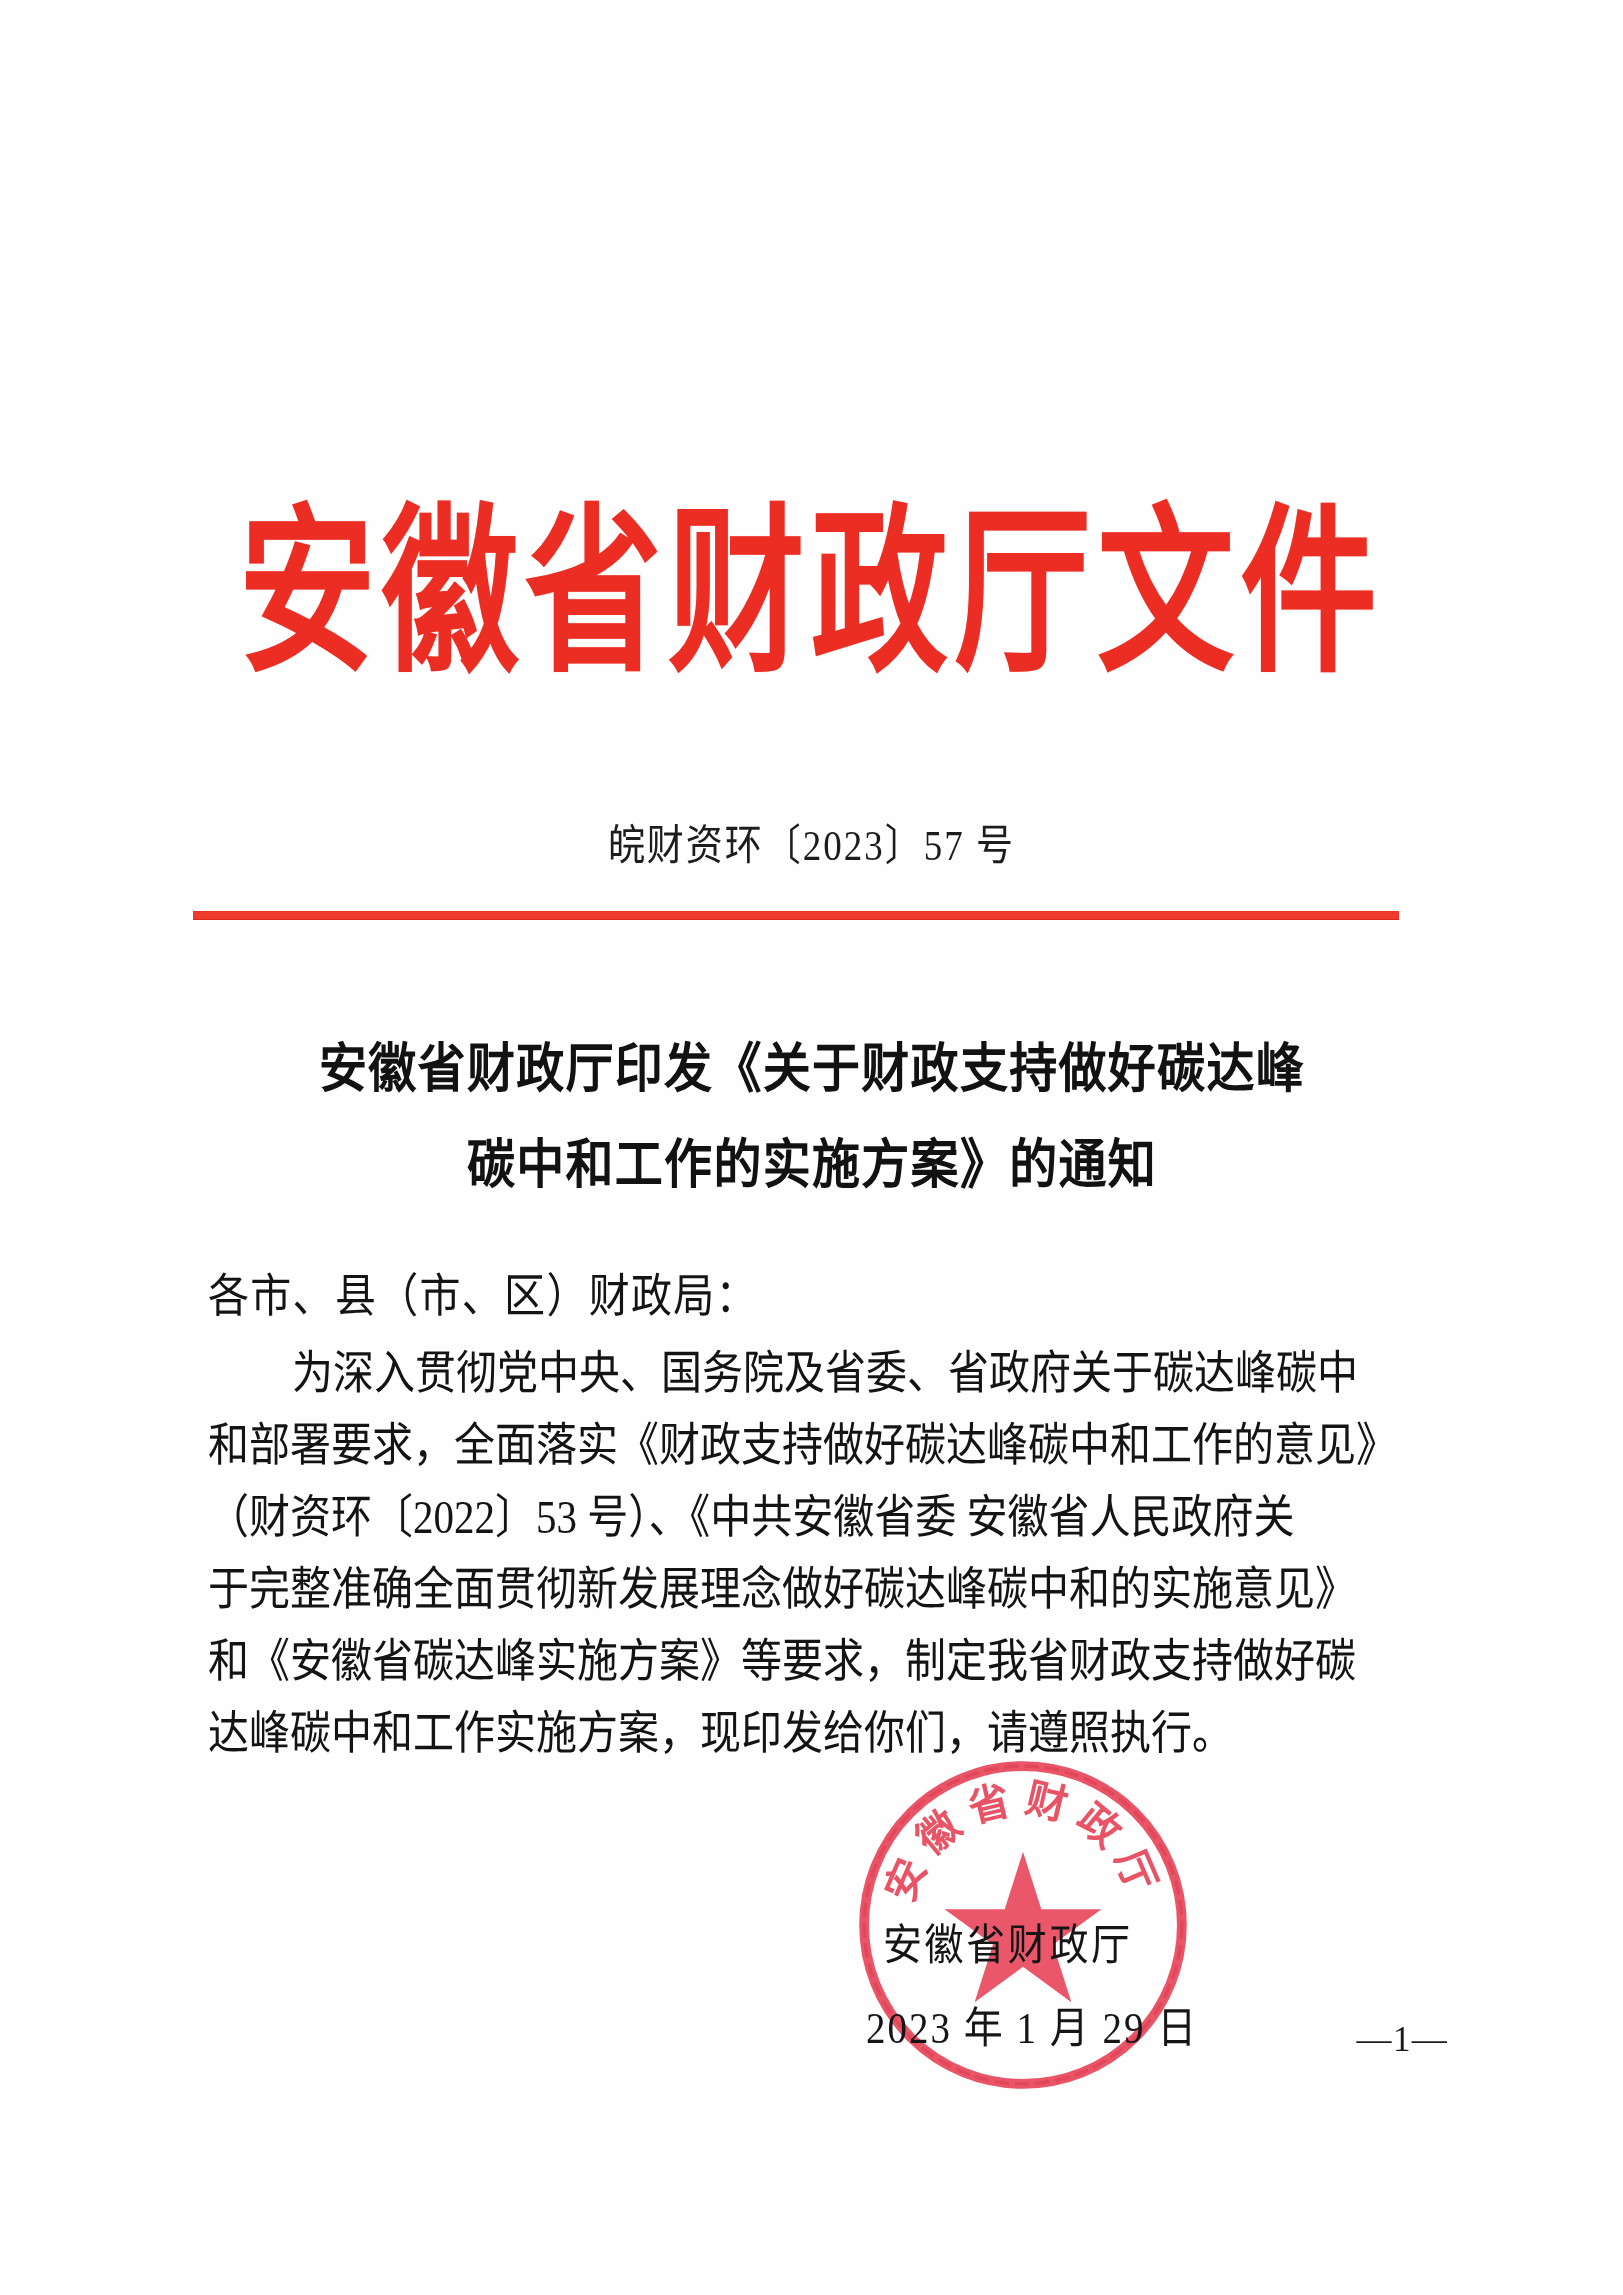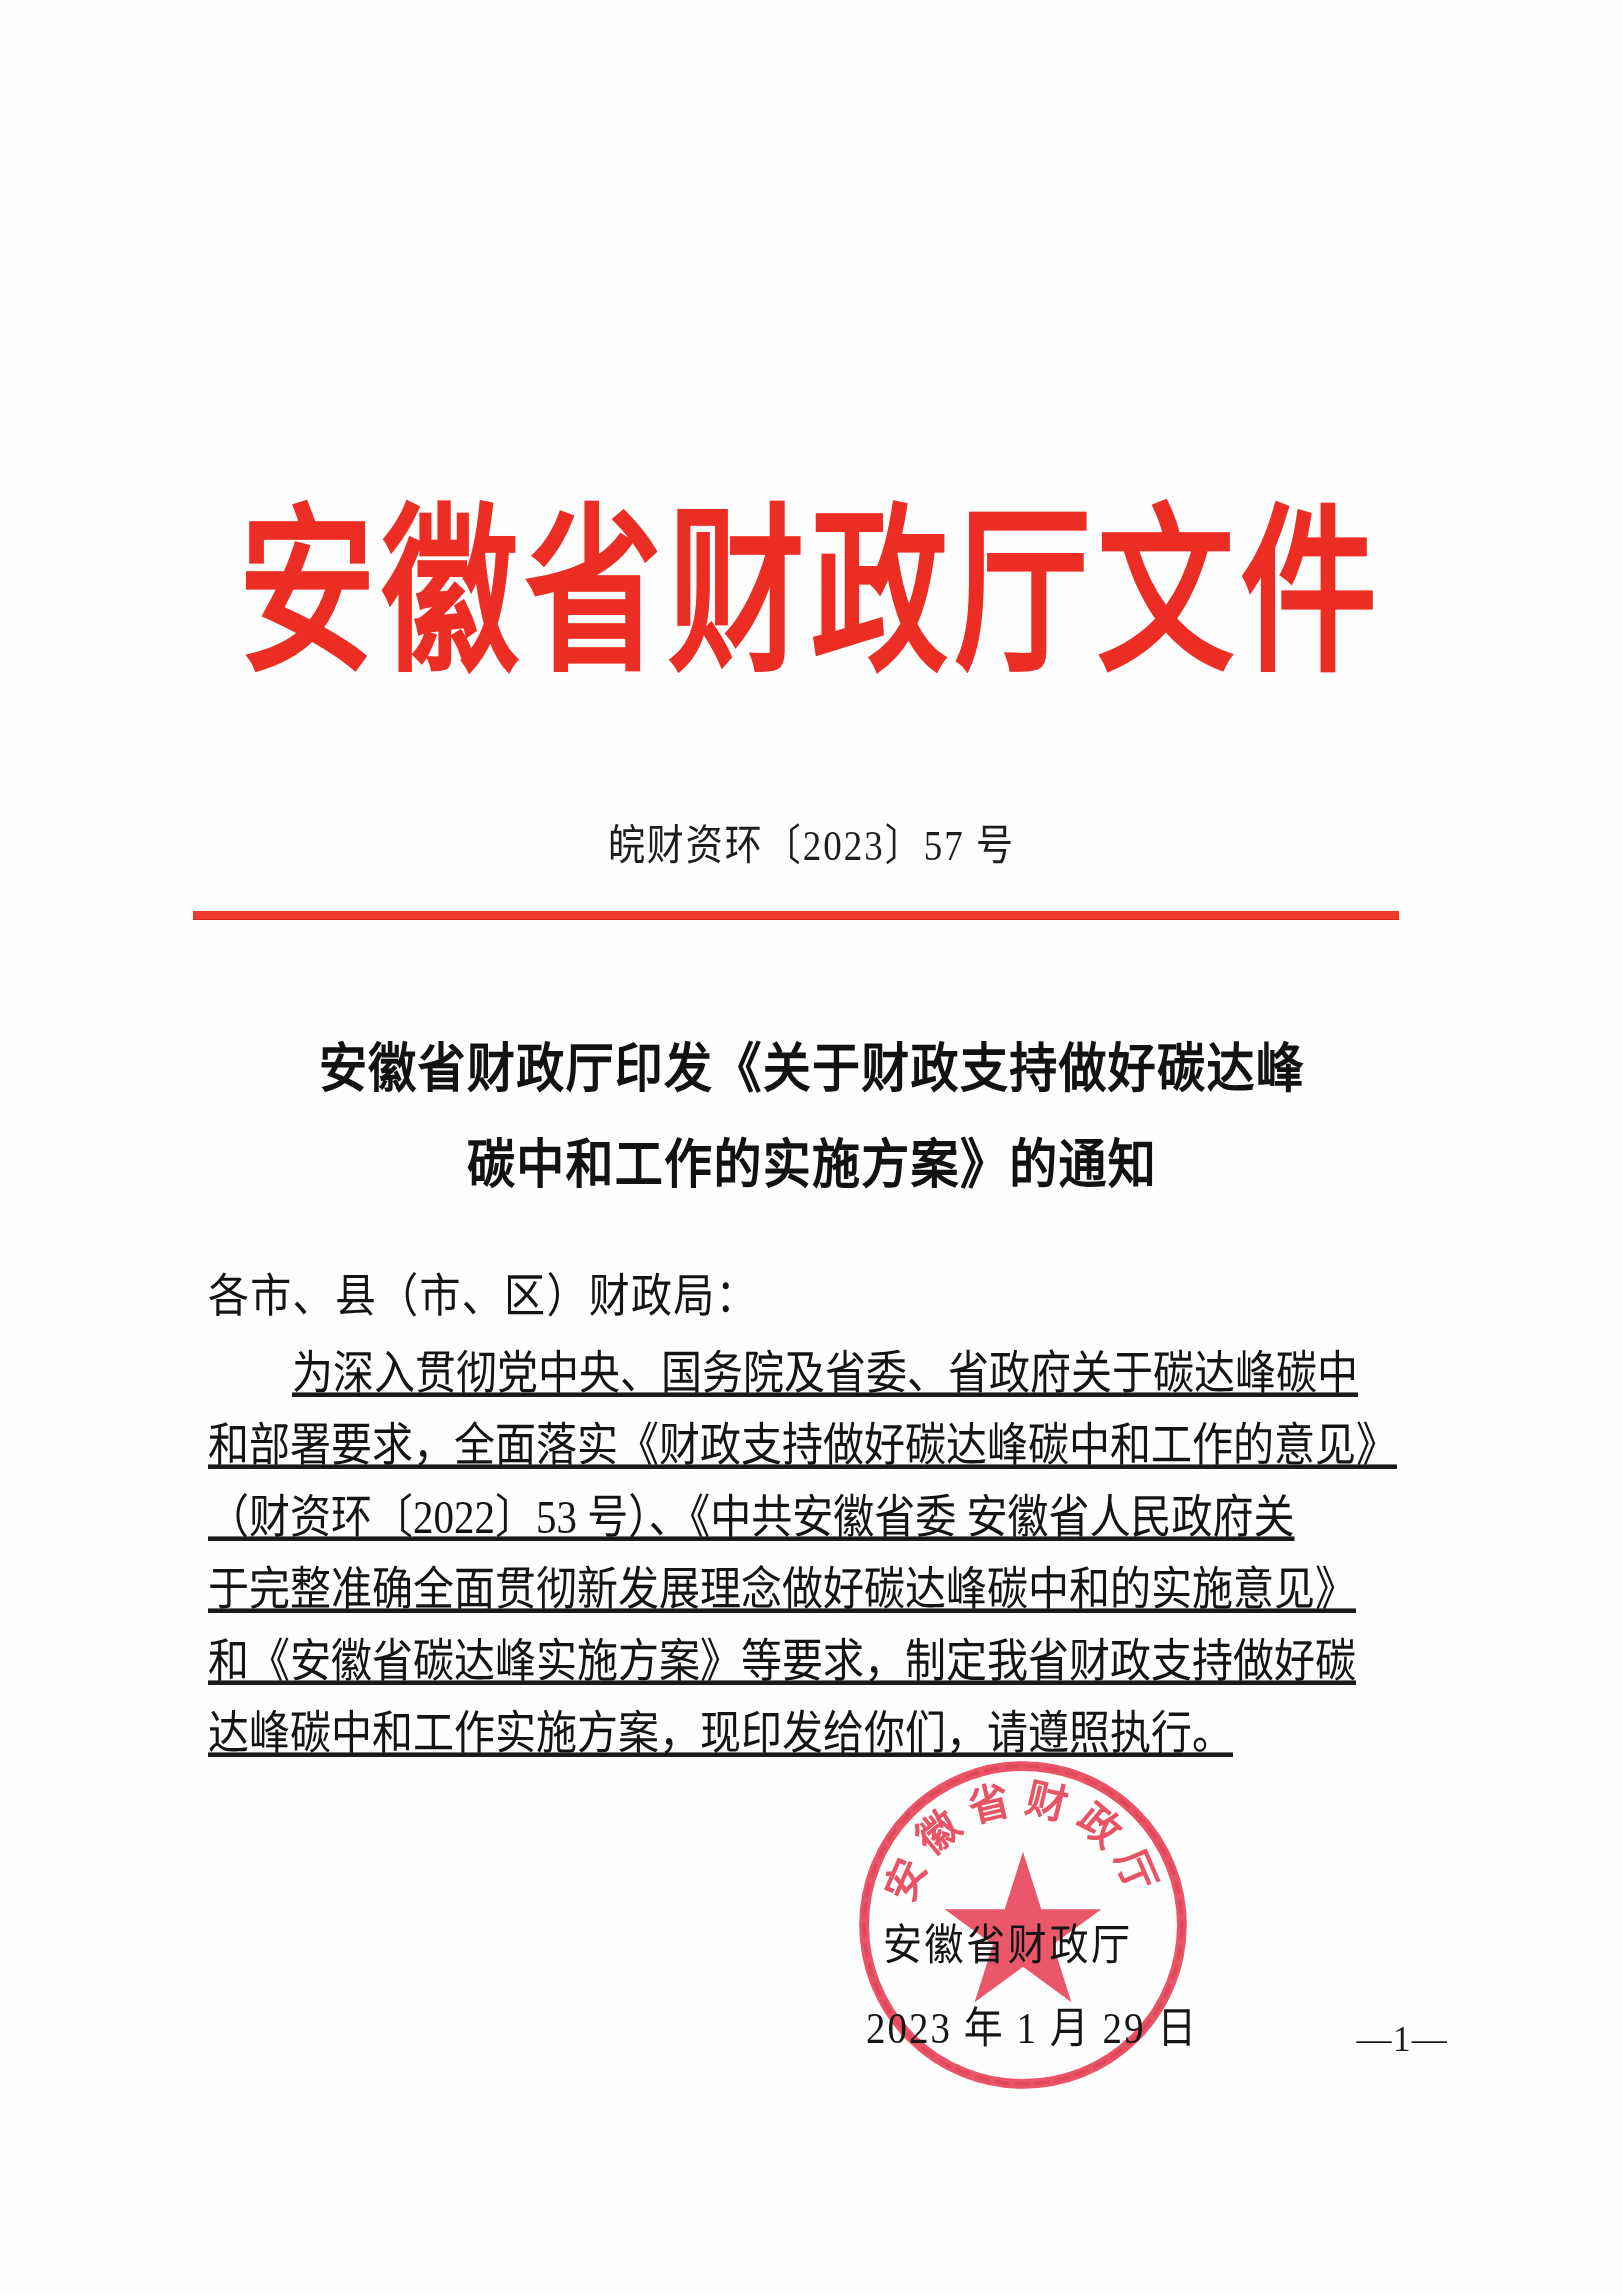--- a/index.html
+++ b/index.html
@@ -102,21 +102,20 @@
     transform: scaleY(1.14);
     transform-origin: left top;
   }
 
   
   .body-copy {
     position: absolute;
     left: 208px;
     width: 1231px;
     top: 1332px;
-    text-decoration: underline;
   }
   .body-copy .ln {
     display: block;
     font-size: 41px;
     line-height: 72px;
     letter-spacing: 0px;
     color: #141414;
     white-space: nowrap;
     transform: scaleY(1.14);
     transform-origin: left top;

